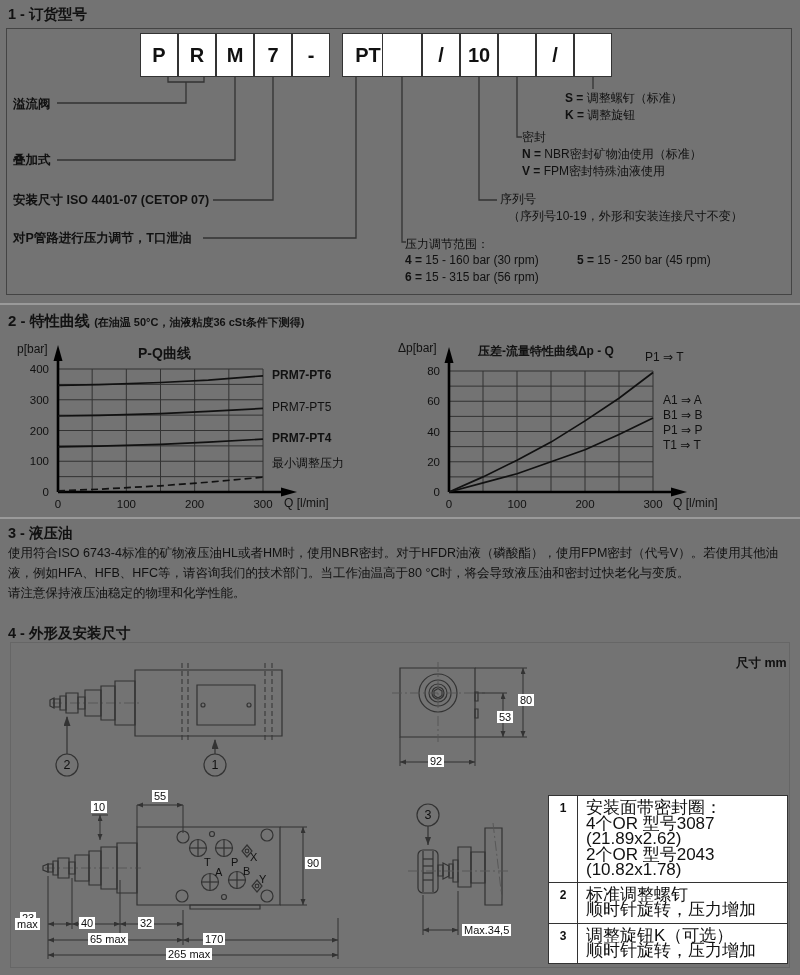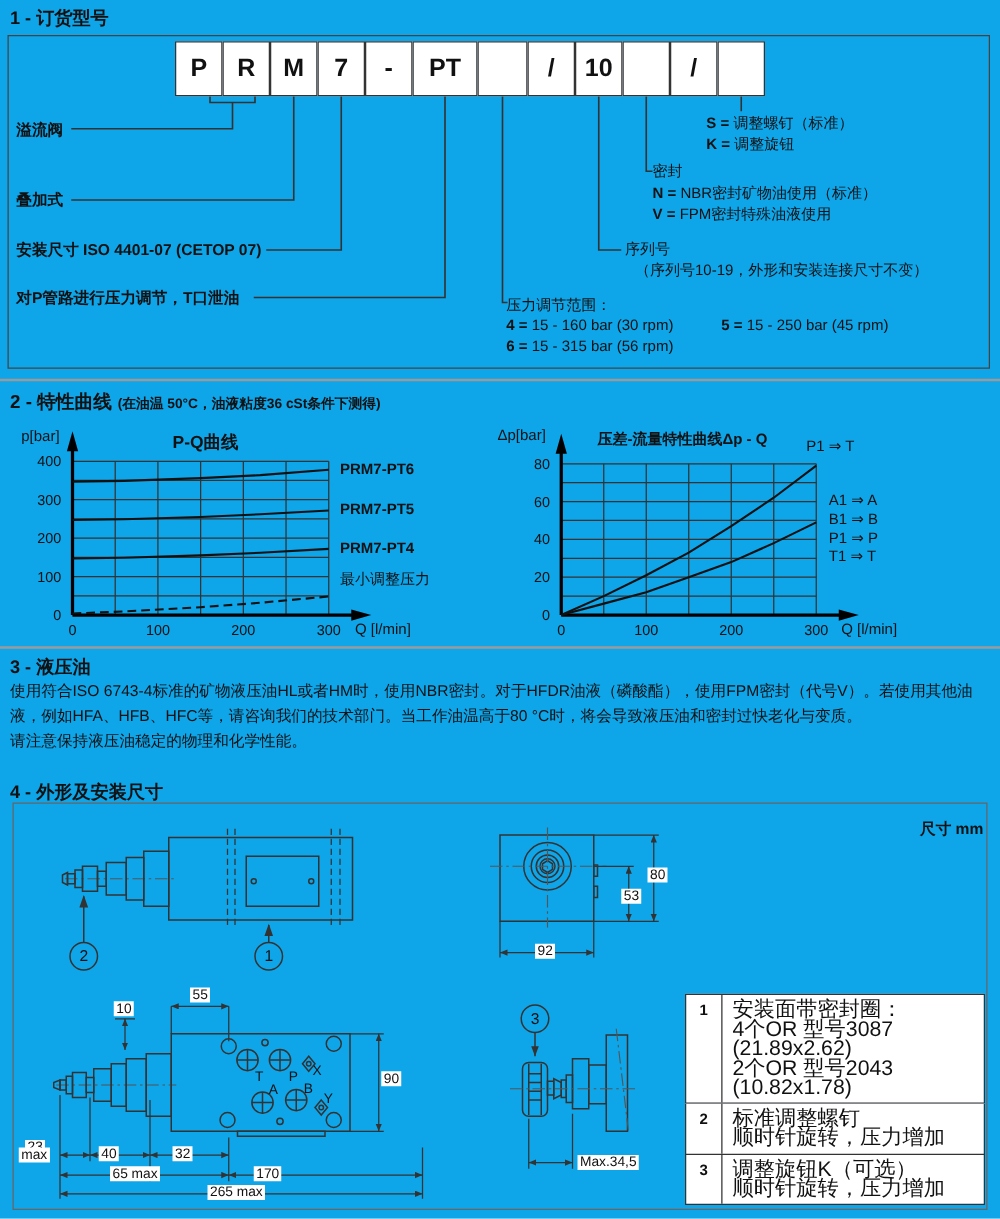--- a/index.html
+++ b/index.html
@@ -1,16 +1,16 @@
 <!DOCTYPE html>
 <html><head>
 <meta charset="utf-8">
 <style>
   html,body{margin:0;padding:0;background:#fff;}
-  .page{position:relative;width:800px;height:975px;background:#0ea5e9;overflow:hidden;
+  .page{position:relative;width:800px;height:975px;background:#737373;overflow:hidden;
         font-family:"Liberation Sans","DejaVu Sans",sans-serif;color:#111;}
   .abs{position:absolute;}
   .h{font-weight:700;font-size:14.5px;white-space:nowrap;}
   .lbl{font-size:12px;white-space:nowrap;}
   .sem{font-weight:600;font-size:12.5px;white-space:nowrap;}
   .box{border:1.4px solid #444;box-sizing:border-box;}
   .cell{position:absolute;top:33px;height:44px;border:1.6px solid #333;box-sizing:border-box;
         display:flex;align-items:center;justify-content:center;font-weight:700;font-size:20px;background:#fff;}
   .divider{position:absolute;left:0;width:800px;height:2px;background:#9a9a9a;}
   .dimlbl{font-size:11px;background:#fff;padding:0 2px;white-space:nowrap;}
@@ -44,21 +44,21 @@
       <path d="M511,49 V109 H516"></path>
       <path d="M587,49 V61"></path>
     </g>
   </svg>
 
   <div class="cell" style="left:140px;width:38px">P</div>
   <div class="cell" style="left:178px;width:38px">R</div>
   <div class="cell" style="left:216px;width:38px">M</div>
   <div class="cell" style="left:254px;width:38px">7</div>
   <div class="cell" style="left:292px;width:38px">-</div>
-  <div class="cell" style="left:330px;width:52px">PT</div>
+  <div class="cell" style="left:342px;width:52px">PT</div>
   <div class="cell" style="left:382px;width:40px"></div>
   <div class="cell" style="left:422px;width:38px">/</div>
   <div class="cell" style="left:460px;width:38px">10</div>
   <div class="cell" style="left:498px;width:38px"></div>
   <div class="cell" style="left:536px;width:38px">/</div>
   <div class="cell" style="left:574px;width:38px"></div>
 
   <div class="abs sem" style="left:13px;top:96px">溢流阀</div>
   <div class="abs sem" style="left:13px;top:152px">叠加式</div>
   <div class="abs sem" style="left:13px;top:192px">安装尺寸 ISO 4401-07 (CETOP 07)</div>
@@ -152,21 +152,21 @@
       <text x="40" y="60.25" text-anchor="end" font-size="11.5" fill="#111">60</text>
       <text x="40" y="30" text-anchor="end" font-size="11.5" fill="#111">80</text>
       <polyline points="49.0,147.0 83.0,131.9 117.0,115.2 151.0,97.1 185.0,75.9 219.0,53.2 253.0,27.5" fill="none" stroke="#111" stroke-width="1.7"></polyline>
       <polyline points="49.0,147.0 83.0,137.9 117.0,128.8 151.0,116.8 185.0,104.7 219.0,89.5 253.0,72.9" fill="none" stroke="#111" stroke-width="1.7"></polyline>
     </svg>
 
   <div class="abs lbl" style="left:17px;top:342px">p[bar]</div>
   <div class="abs" style="left:138px;top:345px;font-weight:700;font-size:14px">P-Q曲线</div>
   <div class="abs lbl" style="left:284px;top:496px">Q [l/min]</div>
   <div class="abs lbl" style="left:272px;top:368px;font-weight:600">PRM7-PT6</div>
-  <div class="abs lbl" style="left:272px;top:400px;font-weight:700">PRM7-PT5</div>
+  <div class="abs lbl" style="left:272px;top:400px;font-weight:400">PRM7-PT5</div>
   <div class="abs lbl" style="left:272px;top:431px;font-weight:600">PRM7-PT4</div>
   <div class="abs lbl" style="left:272px;top:455px">最小调整压力</div>
 
   <div class="abs lbl" style="left:398px;top:341px">Δp[bar]</div>
   <div class="abs" style="left:478px;top:343px;font-weight:700;font-size:12px">压差-流量特性曲线Δp - Q</div>
   <div class="abs lbl" style="left:645px;top:350px">P1 ⇒ T</div>
   <div class="abs lbl" style="left:673px;top:496px">Q [l/min]</div>
   <div class="abs lbl" style="left:663px;top:393px">A1 ⇒ A</div>
   <div class="abs lbl" style="left:663px;top:408px">B1 ⇒ B</div>
   <div class="abs lbl" style="left:663px;top:423px">P1 ⇒ P</div>

